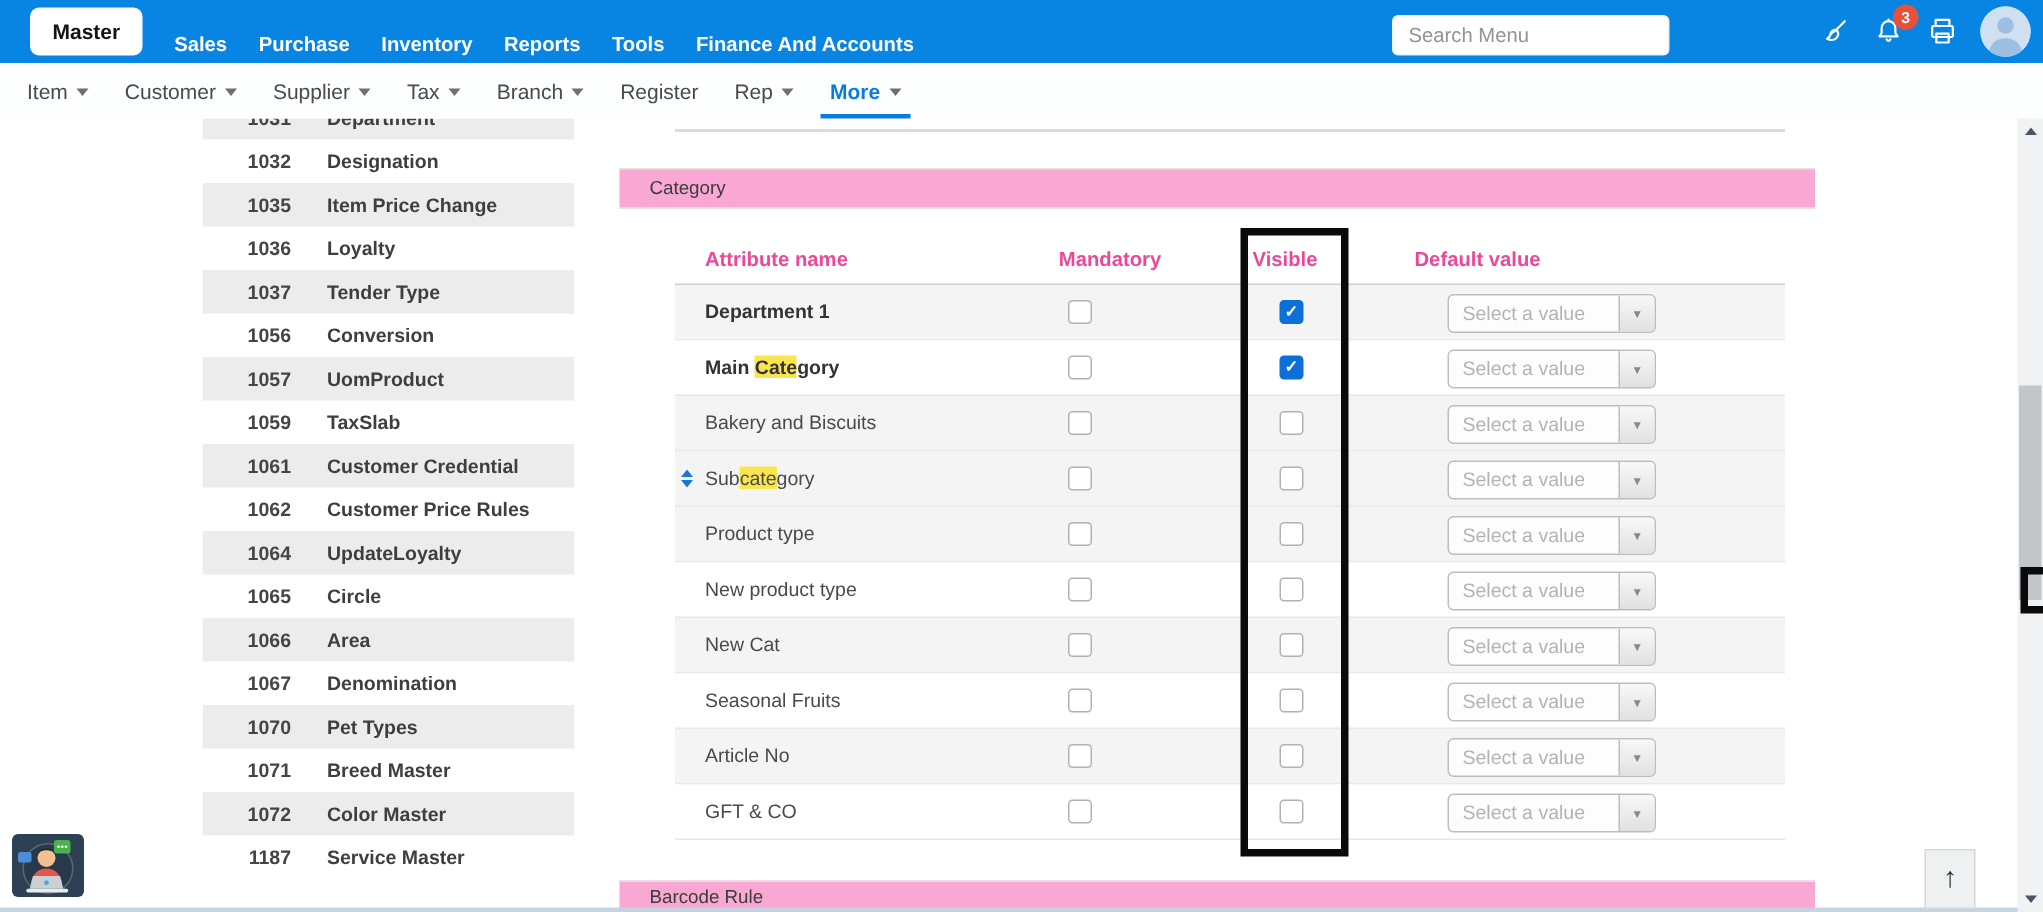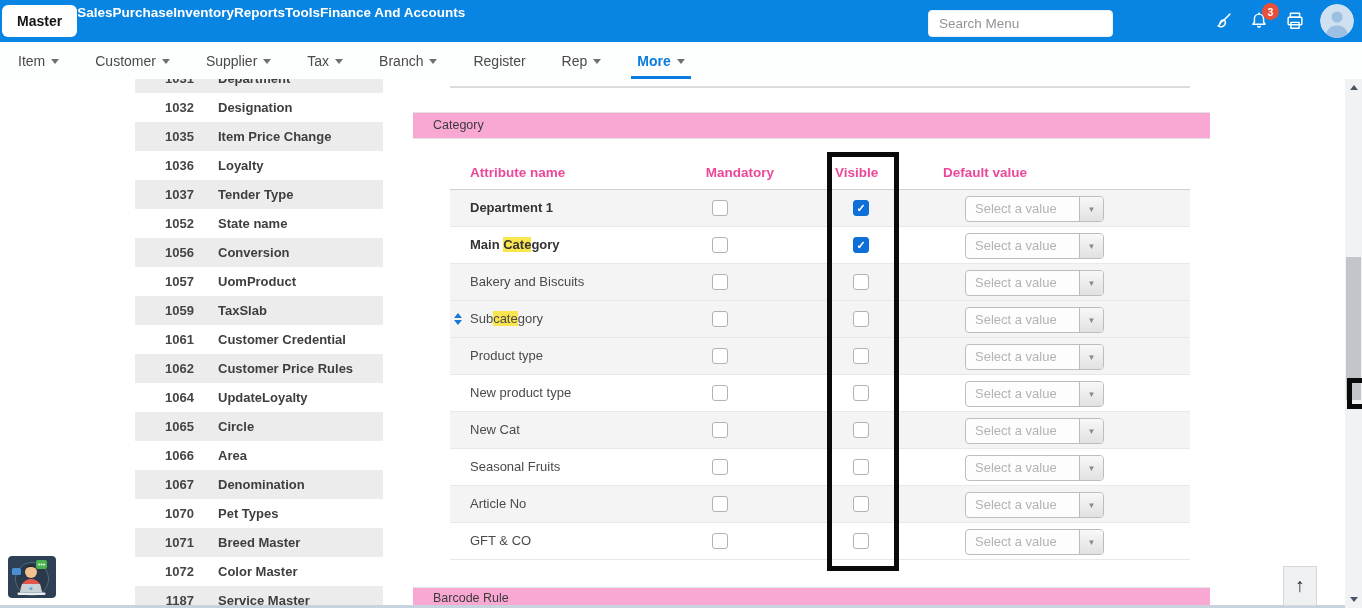--- a/index.html
+++ b/index.html
@@ -3,40 +3,40 @@
 <meta charset="utf-8">
 <style>
   * { box-sizing: border-box; margin: 0; padding: 0; }
   html,body { width:1362px; height:608px; overflow:hidden; background:#fff;
     font-family:"Liberation Sans", sans-serif; }
   #app { position:relative; width:1362px; height:608px; overflow:hidden; }
 
   
   .topbar { position:absolute; left:0; top:0; width:100%; height:42px;
     background:#0884e2; display:flex; align-items:center; z-index:20; }
-  .topnav-items { display:flex; align-items:flex-start; margin-left:2px; }
+  .topnav-items { display:flex; align-items:flex-end; gap:21px; margin-left:20px; }
   .nav-item { color:#fff; font-weight:bold; font-size:13.5px; cursor:pointer; white-space:nowrap; }
   .nav-item.active { background:#fff; color:#141414; border-radius:6px;
     padding:8px 15px; font-size:14px; }
   .search-box { position:absolute; left:928px; top:10px; width:185px; height:27px;
     border:1px solid #e9f1f8; border-radius:4px; background:#fff; padding:0 10px;
     font-size:13.5px; color:#333; outline:none; font-family:"Liberation Sans",sans-serif; }
   .search-box::placeholder { color:#8f9499; }
   .top-icons { position:absolute; right:8px; top:0; height:42px; display:flex;
     align-items:center; gap:14px; }
   .ticon { width:22px; height:22px; display:block; }
   .bell-wrap { position:relative; }
   .badge { position:absolute; top:-7px; right:-9px; min-width:17px; height:17px;
     background:#e8503a; border-radius:50%; color:#fff; font-size:10.5px; font-weight:bold;
     display:flex; align-items:center; justify-content:center; }
   .avatar { width:34px; height:34px; border-radius:50%; display:block; }
 
   
   .subnav { position:absolute; left:0; top:42px; width:100%; height:37px; background:#fdfefe;
-    display:flex; align-items:center; gap:36px; padding-left:18px; z-index:19; }
+    display:flex; align-items:center; gap:24px; padding-left:18px; z-index:19; }
   .subnav-item { position:relative; height:37px; display:flex; align-items:center; gap:6px;
     color:#4a4a4a; font-size:14px; cursor:pointer; white-space:nowrap; }
   .subnav-item .chev { width:0; height:0; border-left:4.5px solid transparent;
     border-right:4.5px solid transparent; border-top:5px solid #6f6f6f; margin-top:2px; }
   .subnav-item.active { color:#0a7ce0; font-weight:bold; }
   .subnav-item.active::after { content:""; position:absolute; left:-6px; right:-6px;
     bottom:0; height:3px; background:#0a7ce0; }
 
   
   .sidebar { position:absolute; left:135px; top:79px; width:248px; height:529px;
@@ -223,24 +223,20 @@
   </li>
         <li class="side-row">
     <span class="side-num">1036</span>
     <span class="side-label">Loyalty</span>
   </li>
         <li class="side-row">
     <span class="side-num">1037</span>
     <span class="side-label">Tender Type</span>
   </li>
         <li class="side-row">
-    <span class="side-num">1052</span>
-    <span class="side-label">State name</span>
-  </li>
-        <li class="side-row">
     <span class="side-num">1056</span>
     <span class="side-label">Conversion</span>
   </li>
         <li class="side-row">
     <span class="side-num">1057</span>
     <span class="side-label">UomProduct</span>
   </li>
         <li class="side-row">
     <span class="side-num">1059</span>
     <span class="side-label">TaxSlab</span>

